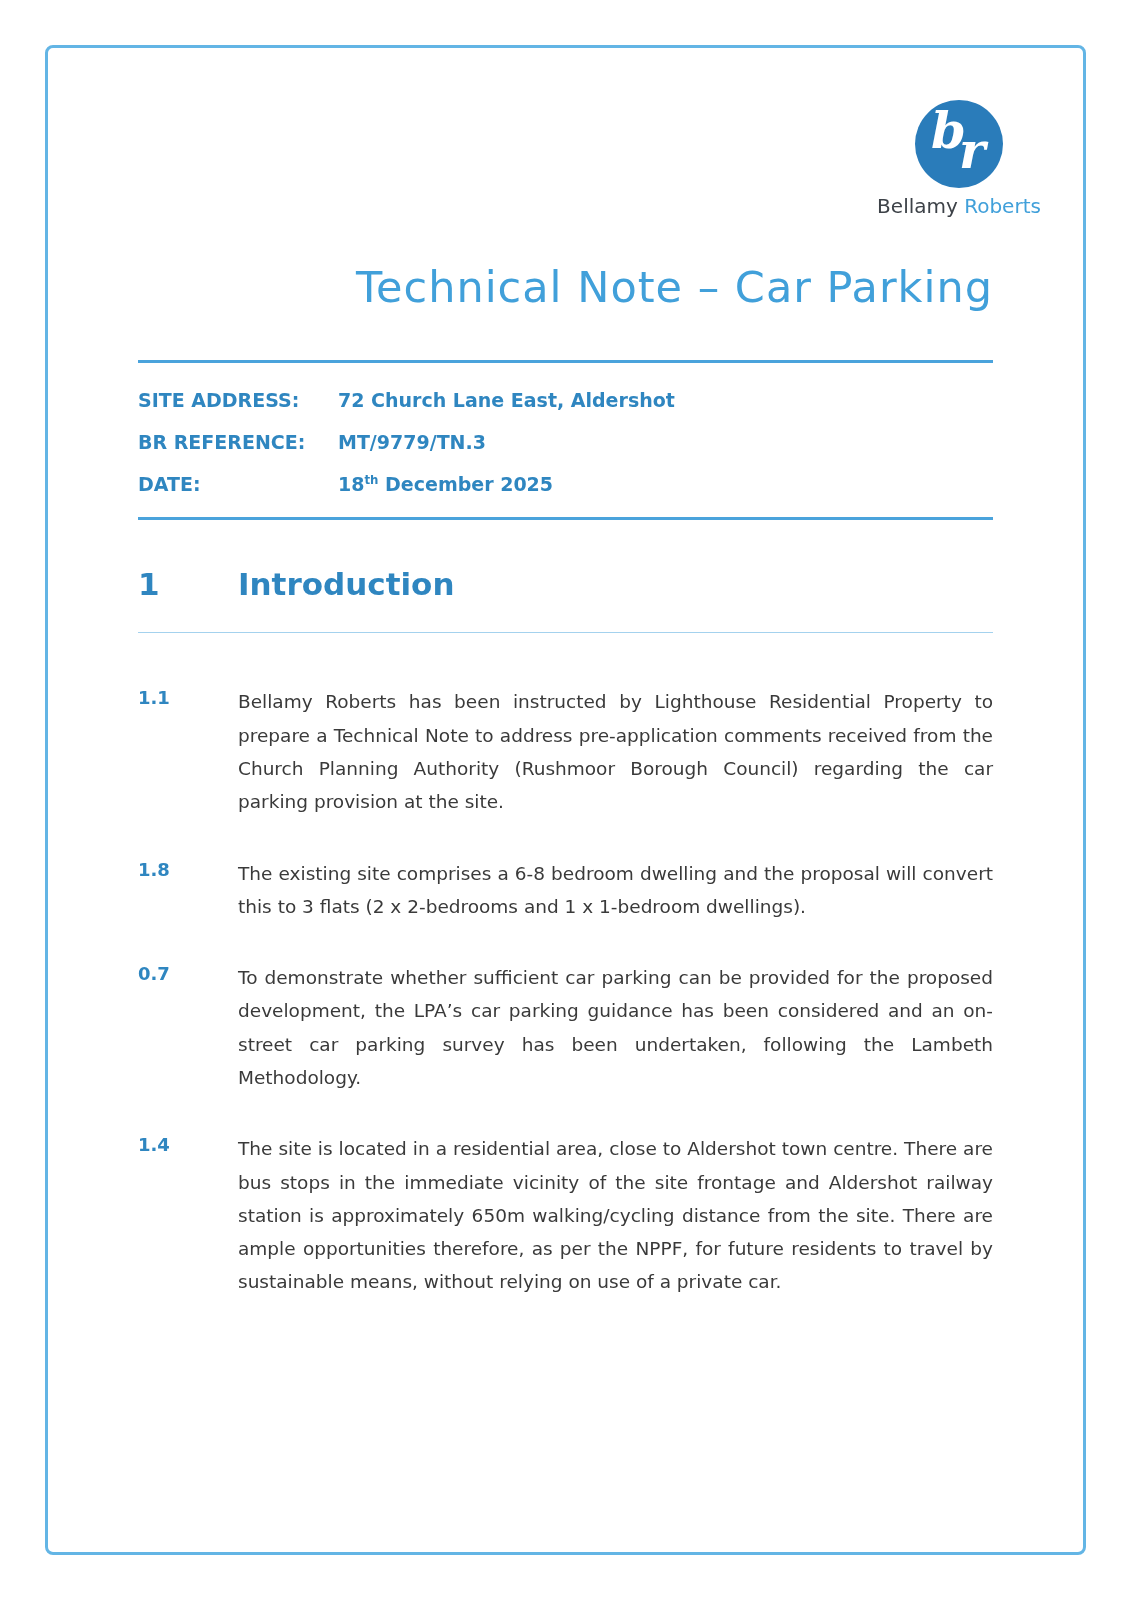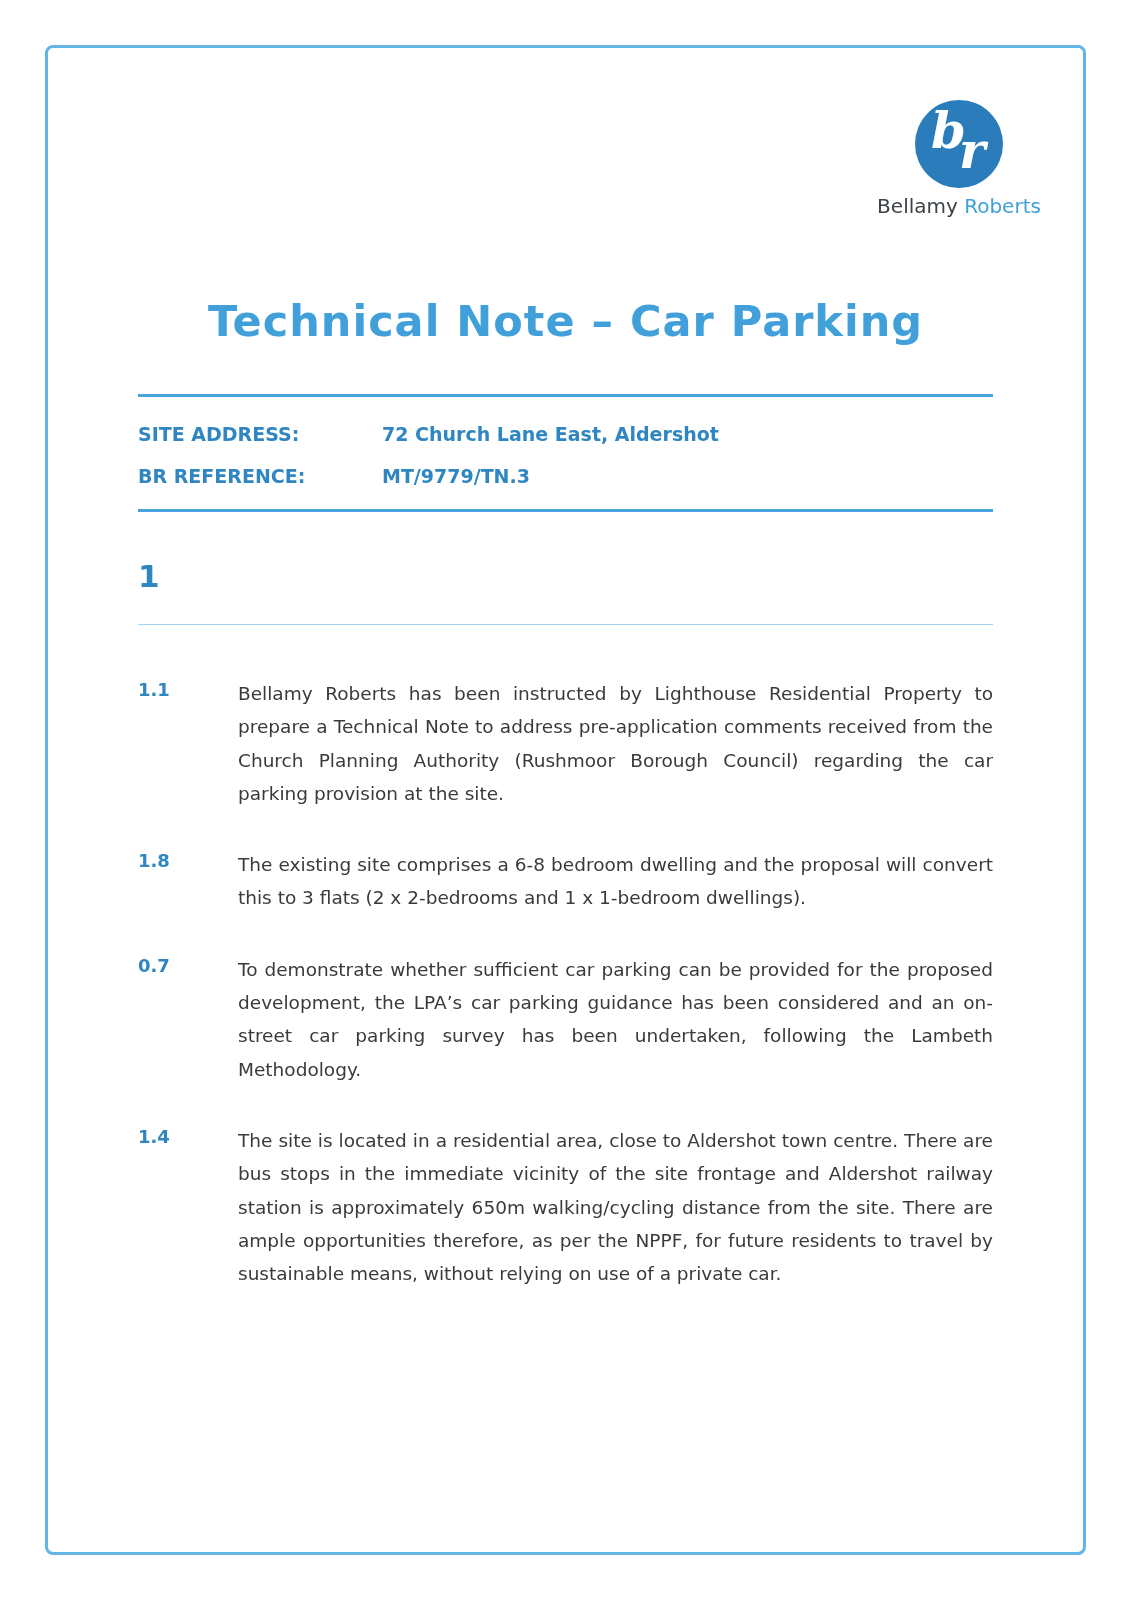--- a/index.html
+++ b/index.html
@@ -52,24 +52,24 @@
   .company-name{
     margin-top:6px;
     font-size:20px;
     white-space:nowrap;
     text-align:center;
   }
   .company-name .first{color:var(--company-dark);}
   .company-name .second{color:var(--accent);}
   
   .doc-title{
-    margin-top:78px;
-    text-align:center;
+    margin-top:44px;
+    text-align:right;
     font-size:43px;
-    font-weight:bold;
+    font-weight:normal;
     letter-spacing:1px;
     color:var(--accent);
   }
   .rule{
     border:none;
     border-top:3px solid var(--rule);
     margin-top:48px;
   }
   .rule-2{margin-top:22px;}
   .rule-light{
@@ -78,21 +78,20 @@
     margin-top:30px;
   }
   
   .meta-table{margin-top:26px;}
   .meta-row{
     display:flex;
     font-size:19px;
     font-weight:bold;
     color:var(--accent-dark);
     margin-bottom:20px;
-    gap:44px;
   }
   .meta-row .meta-label{width:200px;flex:0 0 200px;}
   .meta-row sup{font-size:0.62em;}
   
   .section-heading{
     display:flex;
     margin-top:46px;
     font-size:31px;
     font-weight:bold;
     color:var(--accent-dark);
@@ -141,26 +140,31 @@
 
   <div class="meta-table">
     <div class="meta-row">
       <span class="meta-label">SITE ADDRESS:</span>
       <span class="meta-value">72 Church Lane East, Aldershot</span>
     </div>
     <div class="meta-row">
       <span class="meta-label">BR REFERENCE:</span>
       <span class="meta-value">MT/9779/TN.3</span>
     </div>
+    <div class="meta-row">
+      <span class="meta-label">DATE:</span>
+      <span class="meta-value"><span>18</span><sup>th</sup><span> December 2025</span></span>
+    </div>
   </div>
 
   <hr class="rule rule-2">
 
   <div class="section-heading">
     <span class="sec-num">1</span>
+    <span class="sec-title">Introduction</span>
   </div>
 
   <hr class="rule-light">
 
   <div class="paragraphs">
     <div class="para-row">
       <span class="para-num">1.1</span>
       <p class="para-text">Bellamy Roberts has been instructed by Lighthouse Residential Property to prepare a Technical Note to address pre-application comments received from the Church Planning Authority (Rushmoor Borough Council) regarding the car parking provision at the site.</p>
     </div>
     <div class="para-row">

